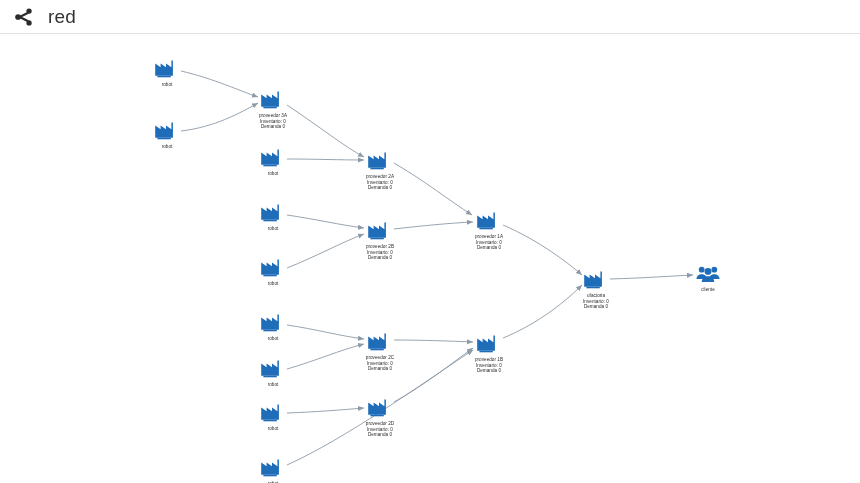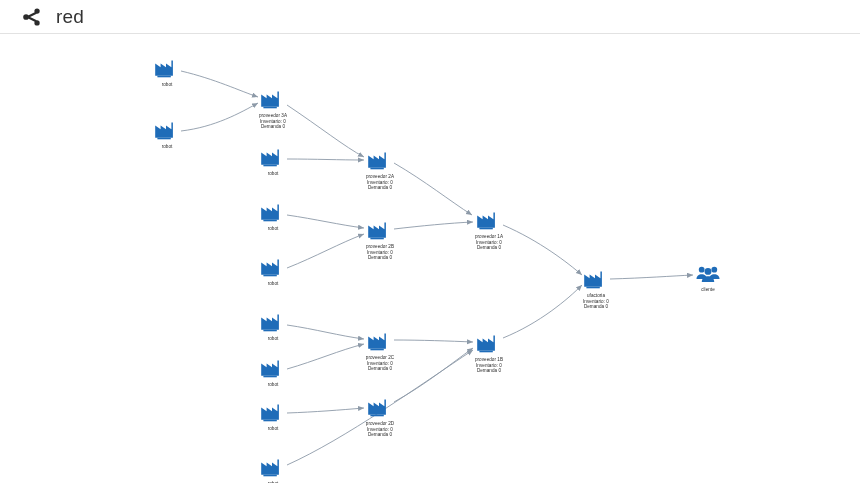--- a/index.html
+++ b/index.html
@@ -19,21 +19,21 @@
   #app-header {
     position: absolute;
     left: 0; top: 0;
     width: 860px;
     height: 34px;
     background: #ffffff;
     border-bottom: 1px solid #e2e2e2;
     display: flex;
     align-items: center;
     box-sizing: border-box;
-    padding-left: 21px;
+    padding-left: 13px;
   }
   #share-icon {
     width: 22px;
     height: 22px;
     flex: 0 0 22px;
     display: block;
   }
   #page-title {
     font-size: 19px;
     color: #333333;

